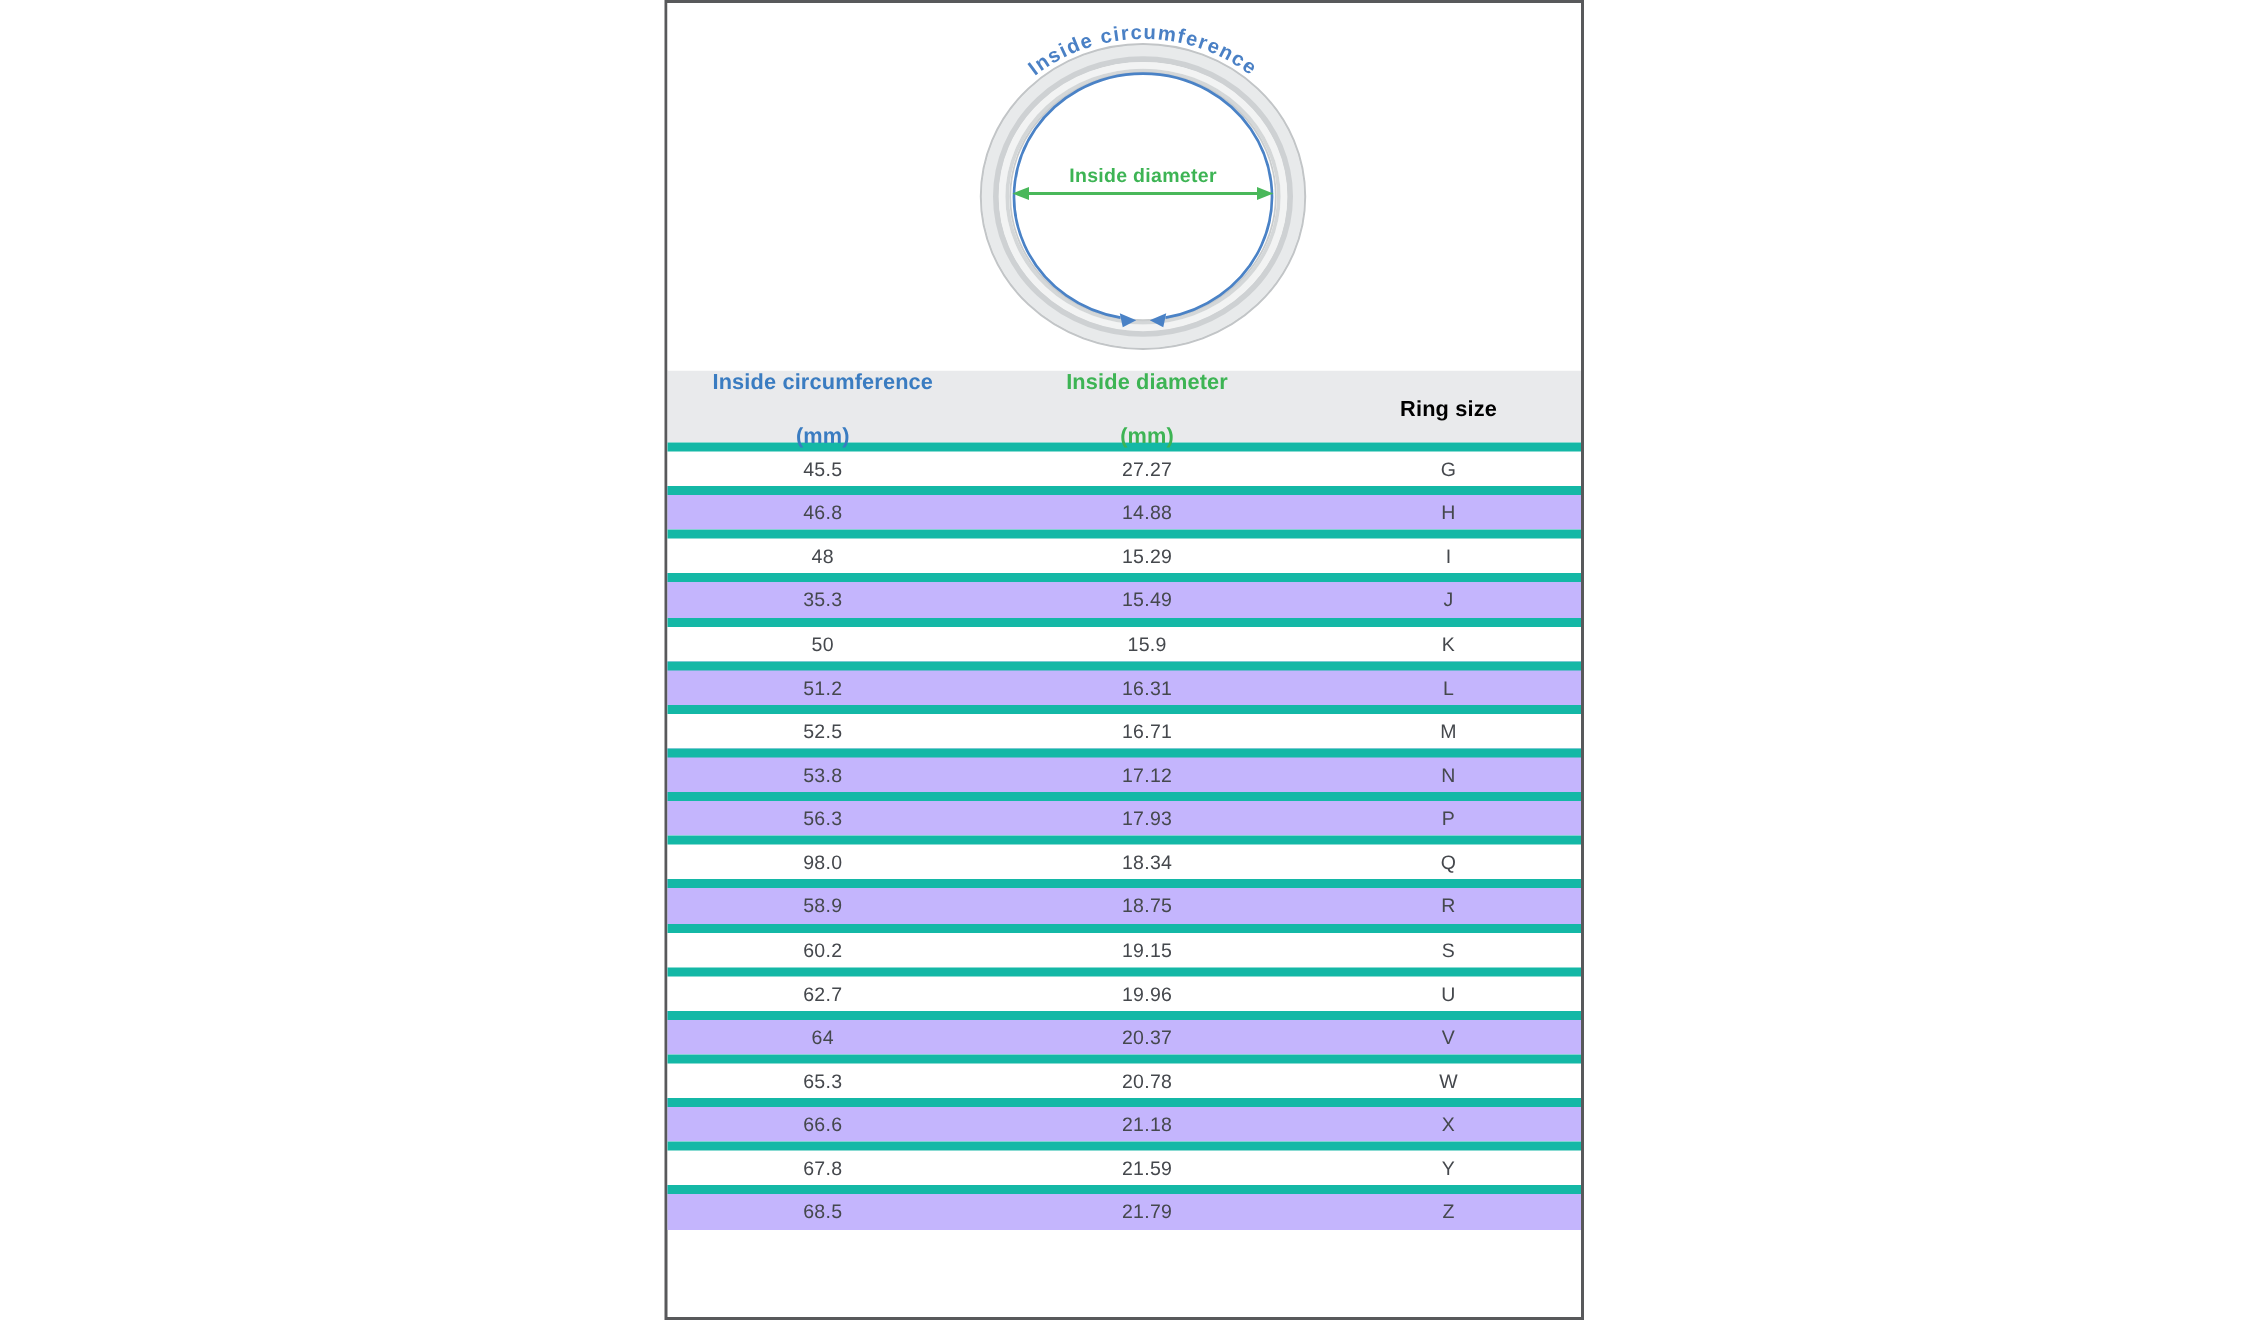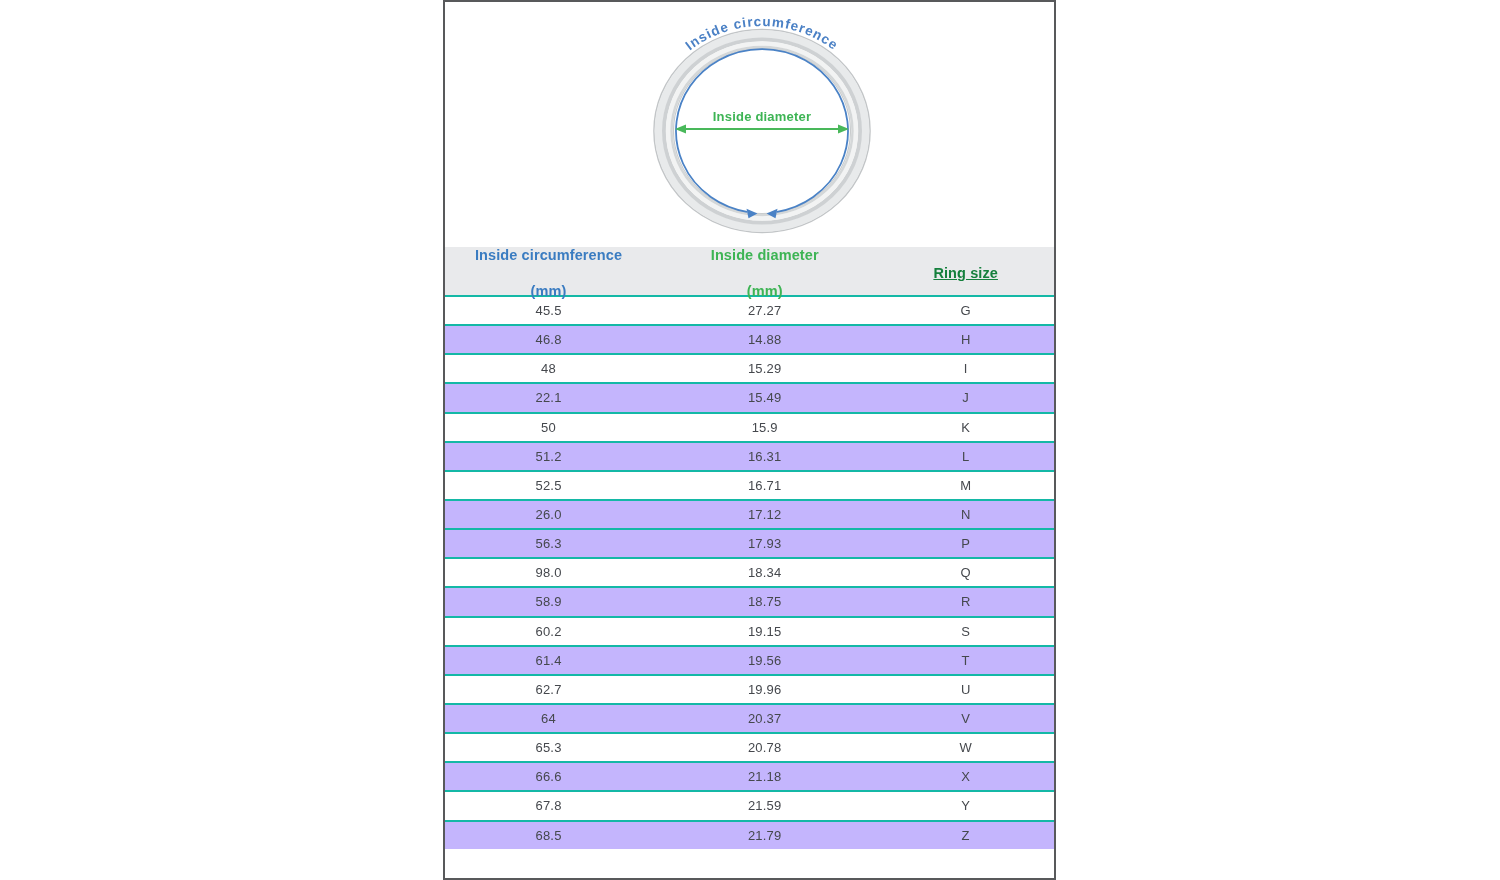--- a/index.html
+++ b/index.html
@@ -16,25 +16,25 @@
     display:grid;grid-template-columns:34% 37% 29%;
     height:48px;background:#e9eaec;align-items:center;
   }
   .thcell{
     text-align:center;font-size:14.5px;font-weight:700;line-height:16px;
     letter-spacing:.1px;
   }
   .thcell .l2{display:block;margin-top:20px;}
   .th-blue{color:#3a7cc1;}
   .th-green{color:#3db454;}
-  .th-dark{color:#15803d;text-decoration:underline;}
+  .th-dark{color:#000000;}
   .trow{
     display:grid;grid-template-columns:34% 37% 29%;
     height:29.15px;align-items:center;background:#ffffff;
-    border-top:2px solid #14b8a6;box-sizing:border-box;
+    border-top:6px solid #14b8a6;box-sizing:border-box;
   }
   .trow.alt{background:#c4b5fd;}
   .tcell{text-align:center;font-size:13px;color:#45484d;letter-spacing:.2px;}
   .curved-label{font-size:13.5px;font-weight:600;letter-spacing:1px;fill:#4a80c5;}
   .diam-label{font-size:13px;font-weight:700;letter-spacing:.2px;fill:#3db454;}
 </style>
 </head>
 <body>
 
 <div class="page">
@@ -98,41 +98,41 @@
             <div class="tcell">46.8</div>
             <div class="tcell">14.88</div>
             <div class="tcell">H</div>
           </div>
           <div class="trow">
             <div class="tcell">48</div>
             <div class="tcell">15.29</div>
             <div class="tcell">I</div>
           </div>
           <div class="trow alt">
-            <div class="tcell">22.1</div>
+            <div class="tcell">35.3</div>
             <div class="tcell">15.49</div>
             <div class="tcell">J</div>
           </div>
           <div class="trow">
             <div class="tcell">50</div>
             <div class="tcell">15.9</div>
             <div class="tcell">K</div>
           </div>
           <div class="trow alt">
             <div class="tcell">51.2</div>
             <div class="tcell">16.31</div>
             <div class="tcell">L</div>
           </div>
           <div class="trow">
             <div class="tcell">52.5</div>
             <div class="tcell">16.71</div>
             <div class="tcell">M</div>
           </div>
           <div class="trow alt">
-            <div class="tcell">26.0</div>
+            <div class="tcell">53.8</div>
             <div class="tcell">17.12</div>
             <div class="tcell">N</div>
           </div>
           <div class="trow alt">
             <div class="tcell">56.3</div>
             <div class="tcell">17.93</div>
             <div class="tcell">P</div>
           </div>
           <div class="trow">
             <div class="tcell">98.0</div>
@@ -141,25 +141,20 @@
           </div>
           <div class="trow alt">
             <div class="tcell">58.9</div>
             <div class="tcell">18.75</div>
             <div class="tcell">R</div>
           </div>
           <div class="trow">
             <div class="tcell">60.2</div>
             <div class="tcell">19.15</div>
             <div class="tcell">S</div>
-          </div>
-          <div class="trow alt">
-            <div class="tcell">61.4</div>
-            <div class="tcell">19.56</div>
-            <div class="tcell">T</div>
           </div>
           <div class="trow">
             <div class="tcell">62.7</div>
             <div class="tcell">19.96</div>
             <div class="tcell">U</div>
           </div>
           <div class="trow alt">
             <div class="tcell">64</div>
             <div class="tcell">20.37</div>
             <div class="tcell">V</div>

